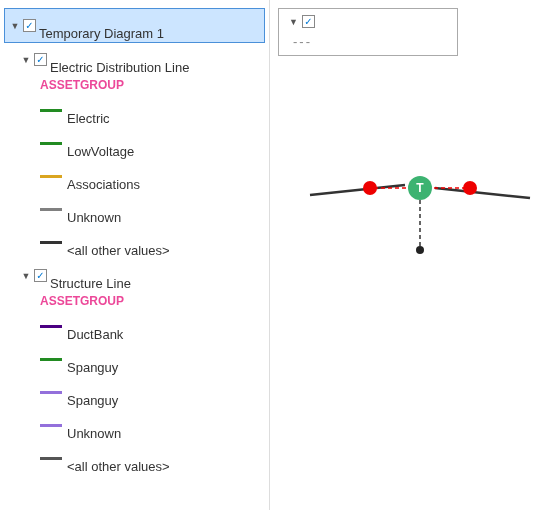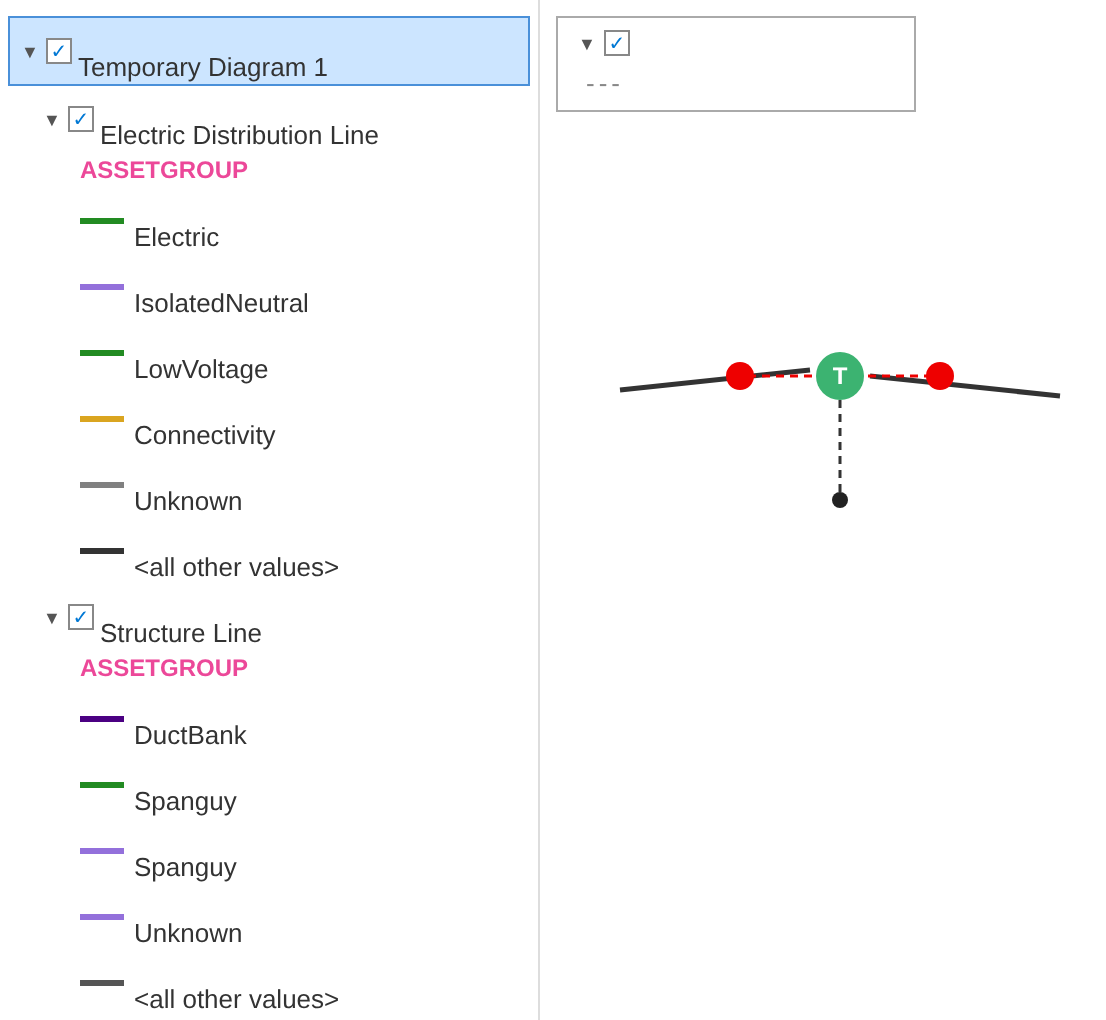--- a/index.html
+++ b/index.html
@@ -151,32 +151,27 @@
 
     <div class="section-header">ASSETGROUP</div>
 
     <div class="tree-item">
       <span class="indent" style="width:36px"></span>
       <span class="swatch" style="background:#228B22;"></span>
       <span class="label">Electric</span>
     </div>
     <div class="tree-item">
       <span class="indent" style="width:36px"></span>
-      <span class="swatch" style="background:#9370DB;"></span>
-      <span class="label">IsolatedNeutral</span>
-    </div>
-    <div class="tree-item">
-      <span class="indent" style="width:36px"></span>
       <span class="swatch" style="background:#228B22;"></span>
       <span class="label">LowVoltage</span>
     </div>
     <div class="tree-item">
       <span class="indent" style="width:36px"></span>
       <span class="swatch" style="background:#DAA520;"></span>
-      <span class="label">Connectivity</span>
+      <span class="label">Associations</span>
     </div>
     <div class="tree-item">
       <span class="indent" style="width:36px"></span>
       <span class="swatch" style="background:#808080;"></span>
       <span class="label">Unknown</span>
     </div>
     <div class="tree-item">
       <span class="indent" style="width:36px"></span>
       <span class="swatch" style="background:#333;"></span>
       <span class="label">&lt;all other values&gt;</span>

